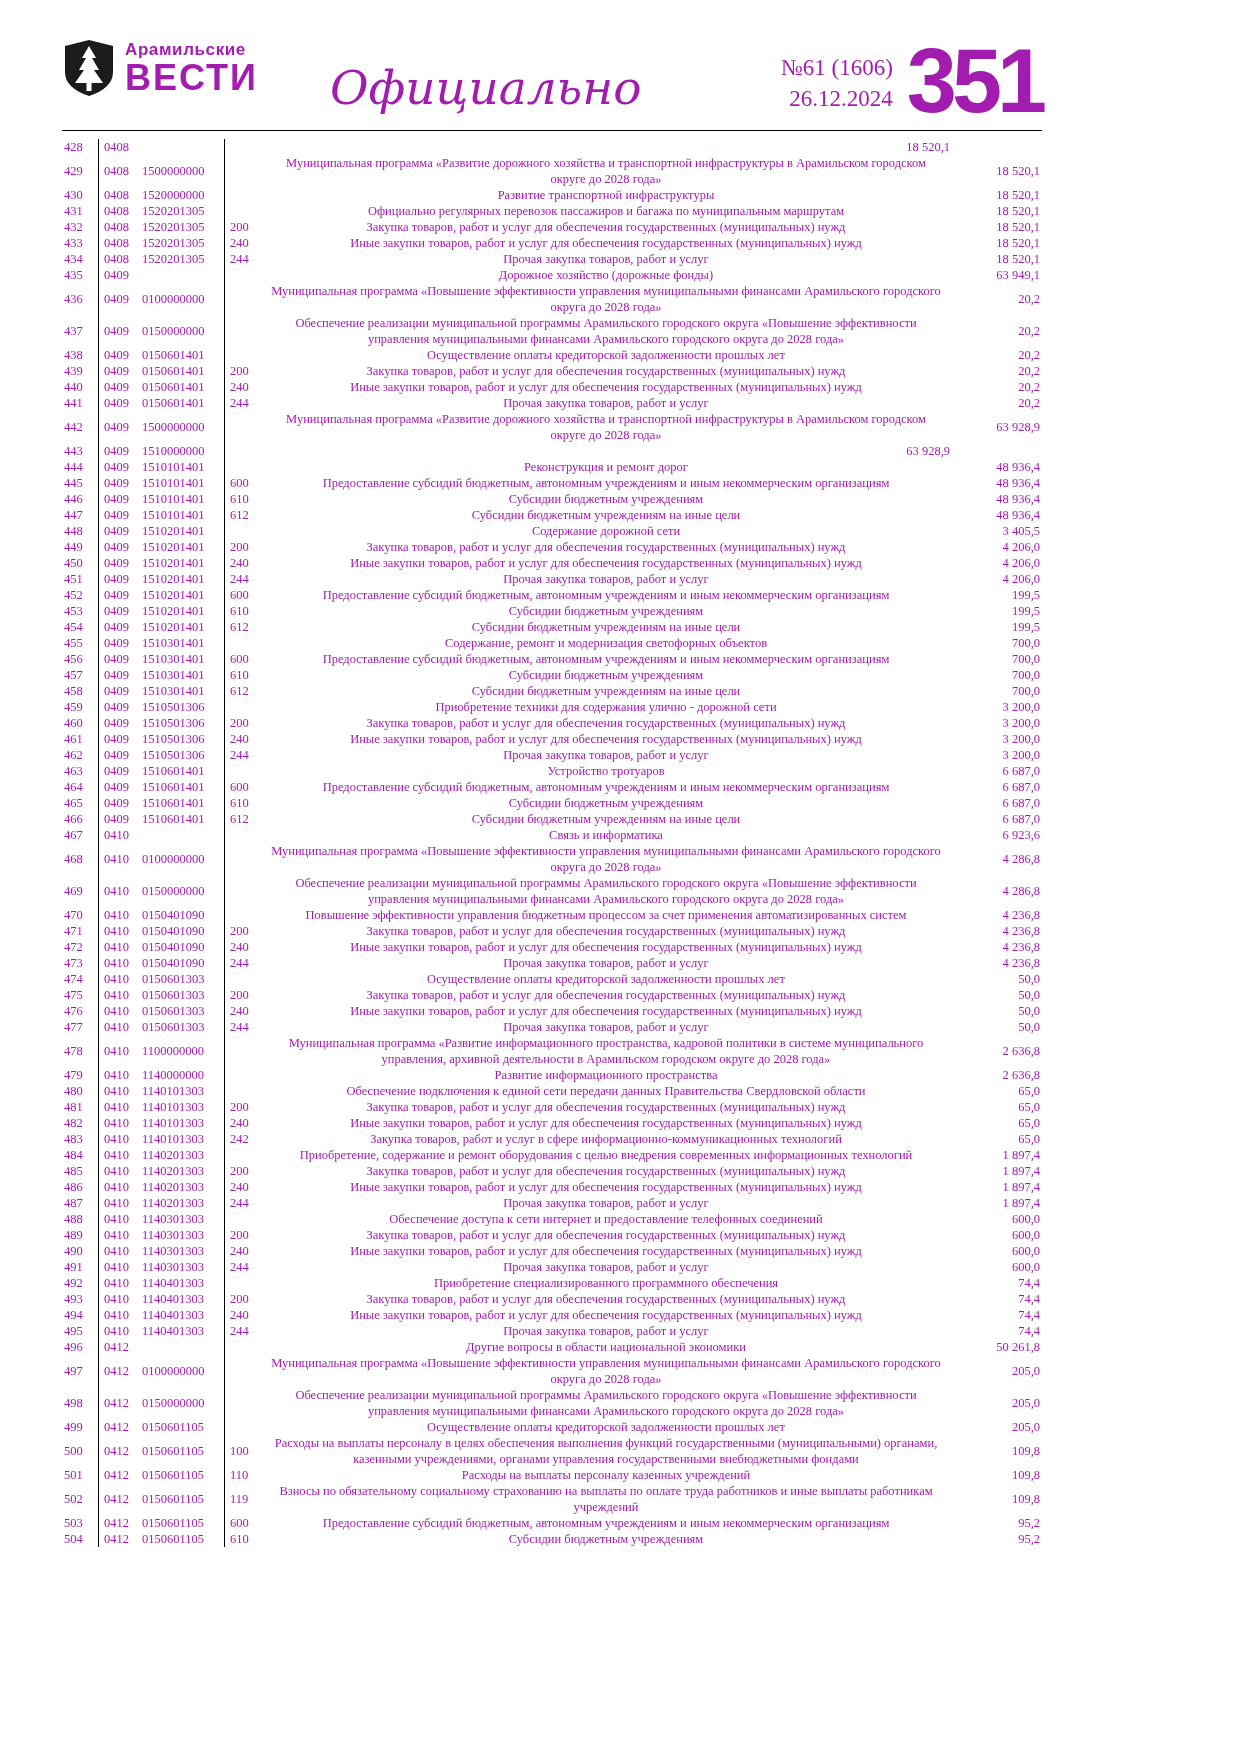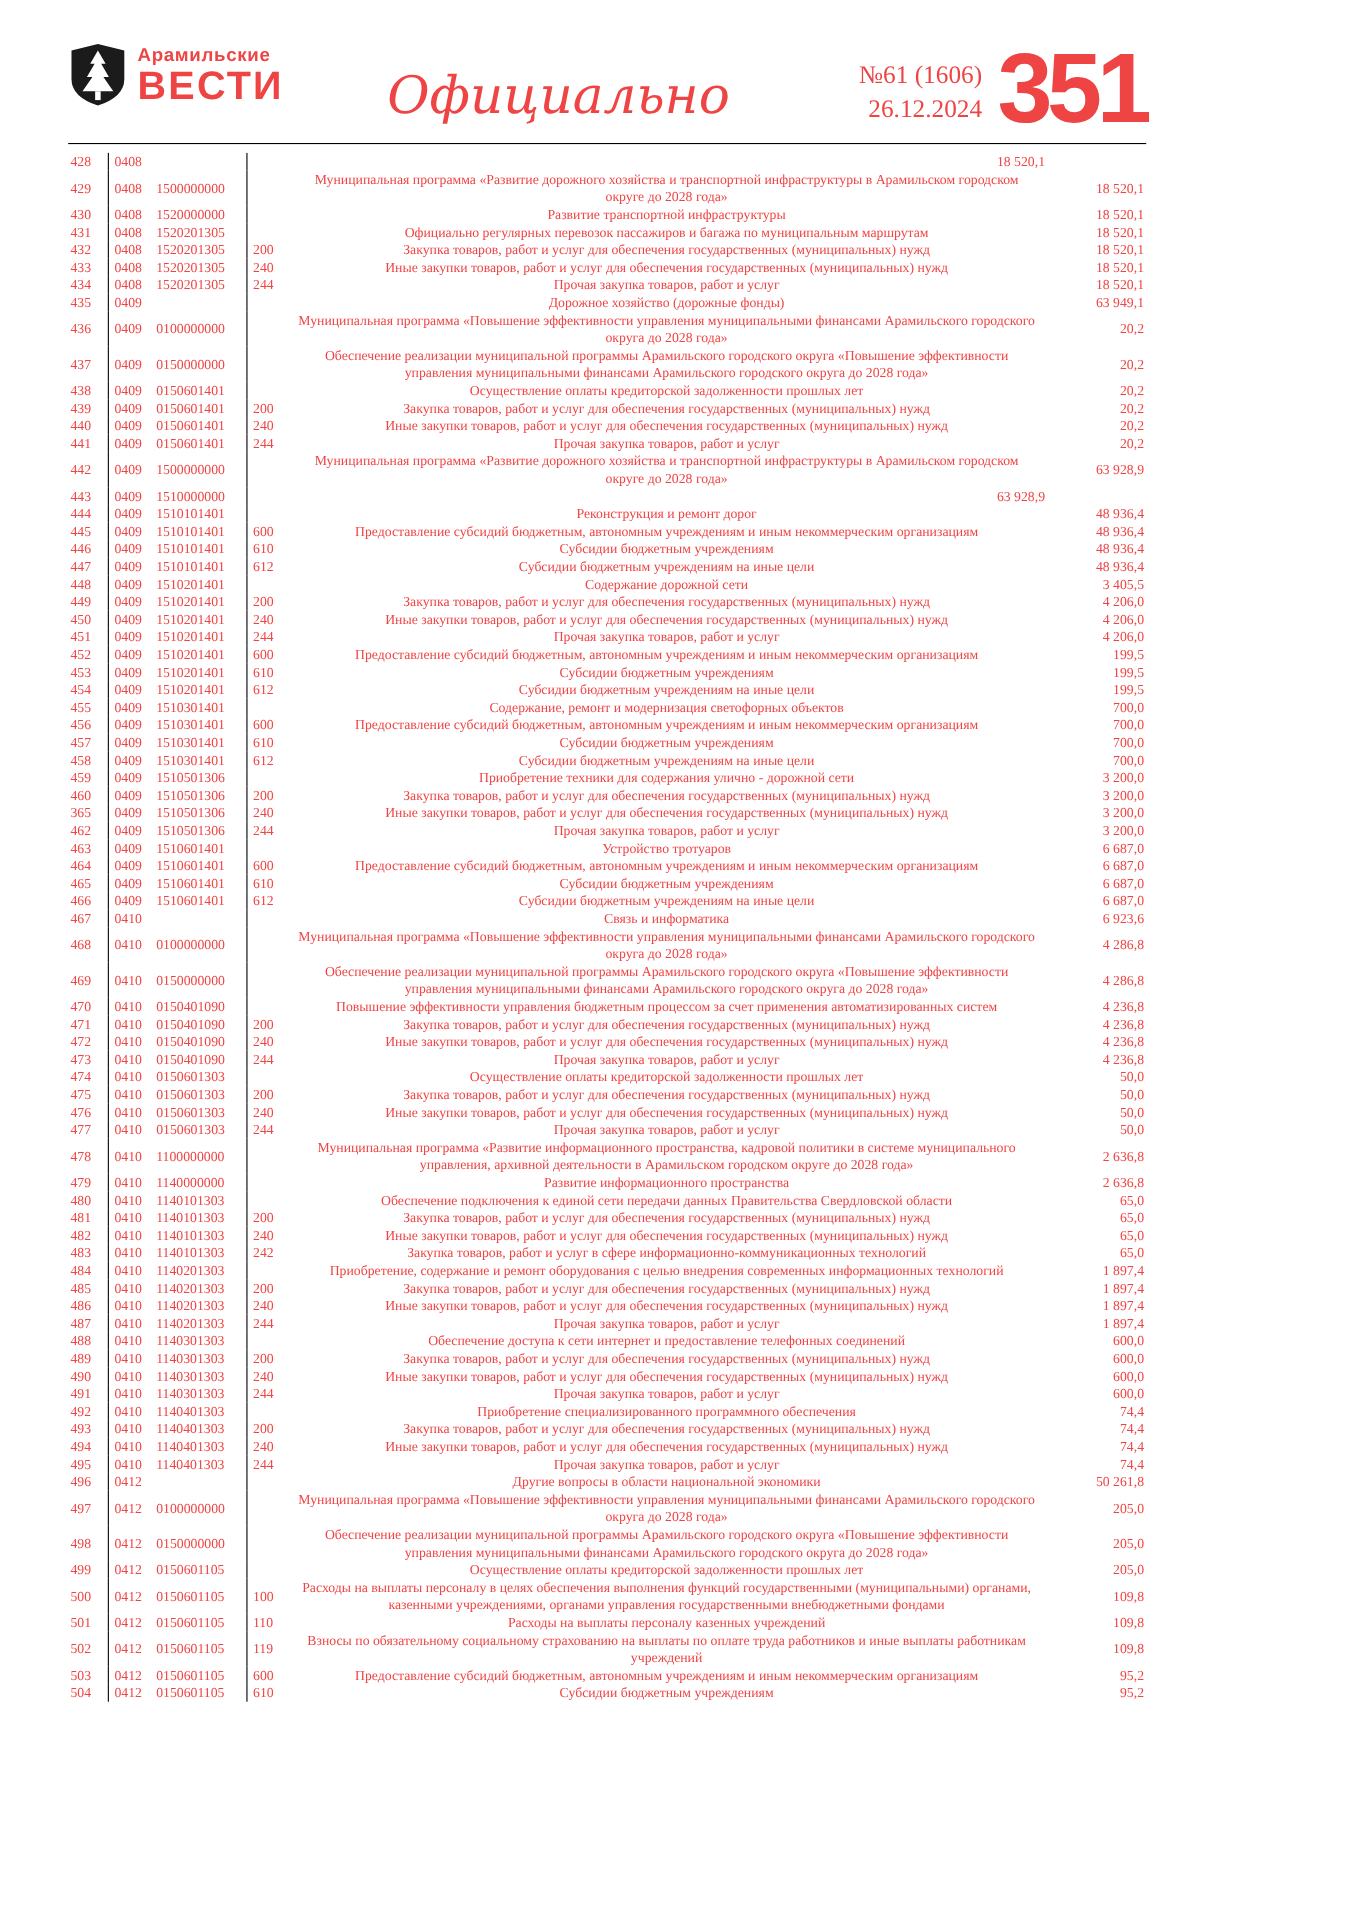--- a/index.html
+++ b/index.html
@@ -1,29 +1,29 @@
 <!DOCTYPE html>
 <html><head>
 <meta charset="utf-8">
 <style>
   html, body { margin:0; padding:0; background:#e8e8e8; }
   .page {
     position:relative; width:1241px; height:1754px; background:#ffffff;
-    font-family:"Liberation Serif", serif; color:#ef4444; margin:0 auto; overflow:hidden;
+    font-family:"Liberation Serif", serif; color:#a21caf; margin:0 auto; overflow:hidden;
   }
   .content { position:absolute; left:62px; top:38px; width:980px; }
 
   
   .header { display:flex; align-items:flex-start; }
   .masthead { display:flex; align-items:center; gap:9px; min-width:238px; }
   .emblem svg { display:block; }
   .masthead-text { display:flex; flex-direction:column; }
   .masthead-top { font-family:"Liberation Sans",sans-serif; font-weight:700; font-size:17px; letter-spacing:0.6px; margin-bottom:1px; }
   .masthead-name { font-family:"Liberation Sans",sans-serif; font-weight:900; font-size:36px; line-height:0.95; letter-spacing:2px; }
-  .section-title { font-family:"DejaVu Serif",serif; font-style:italic; font-size:47px; line-height:1; margin-left:52px; margin-top:26px; white-space:nowrap; }
+  .section-title { font-family:"DejaVu Serif",serif; font-style:italic; font-size:47px; line-height:1; margin-left:30px; margin-top:26px; white-space:nowrap; }
   .issue-block { margin-left:auto; text-align:right; font-size:23px; line-height:1.35; margin-top:14px; white-space:nowrap; }
   .page-number { font-family:"Liberation Sans",sans-serif; font-weight:800; font-size:90px; line-height:74px; letter-spacing:-5px; margin-left:14px; margin-top:6px; }
   .header-rule { border-top:1.5px solid #000; margin-top:12px; margin-bottom:8px; }
 
   
   .btable { font-size:12.5px; }
   .trow { display:grid; grid-template-columns:36px 42px 84px 36px 1fr 90px; min-height:16px; }
   .tcell { display:flex; align-items:center; line-height:16px; }
   .c-num { padding-left:2px; }
   .c-rz { border-left:1px solid #000; padding-left:5px; }
@@ -323,21 +323,21 @@
           </div>
           <div class="trow">
             <div class="tcell c-num">460</div>
             <div class="tcell c-rz">0409</div>
             <div class="tcell c-csr">1510501306</div>
             <div class="tcell c-vr">200</div>
             <div class="tcell c-name">Закупка товаров, работ и услуг для обеспечения государственных (муниципальных) нужд</div>
             <div class="tcell c-amount">3 200,0</div>
           </div>
           <div class="trow">
-            <div class="tcell c-num">365</div>
+            <div class="tcell c-num">461</div>
             <div class="tcell c-rz">0409</div>
             <div class="tcell c-csr">1510501306</div>
             <div class="tcell c-vr">240</div>
             <div class="tcell c-name">Иные закупки товаров, работ и услуг для обеспечения государственных (муниципальных) нужд</div>
             <div class="tcell c-amount">3 200,0</div>
           </div>
           <div class="trow">
             <div class="tcell c-num">462</div>
             <div class="tcell c-rz">0409</div>
             <div class="tcell c-csr">1510501306</div>

